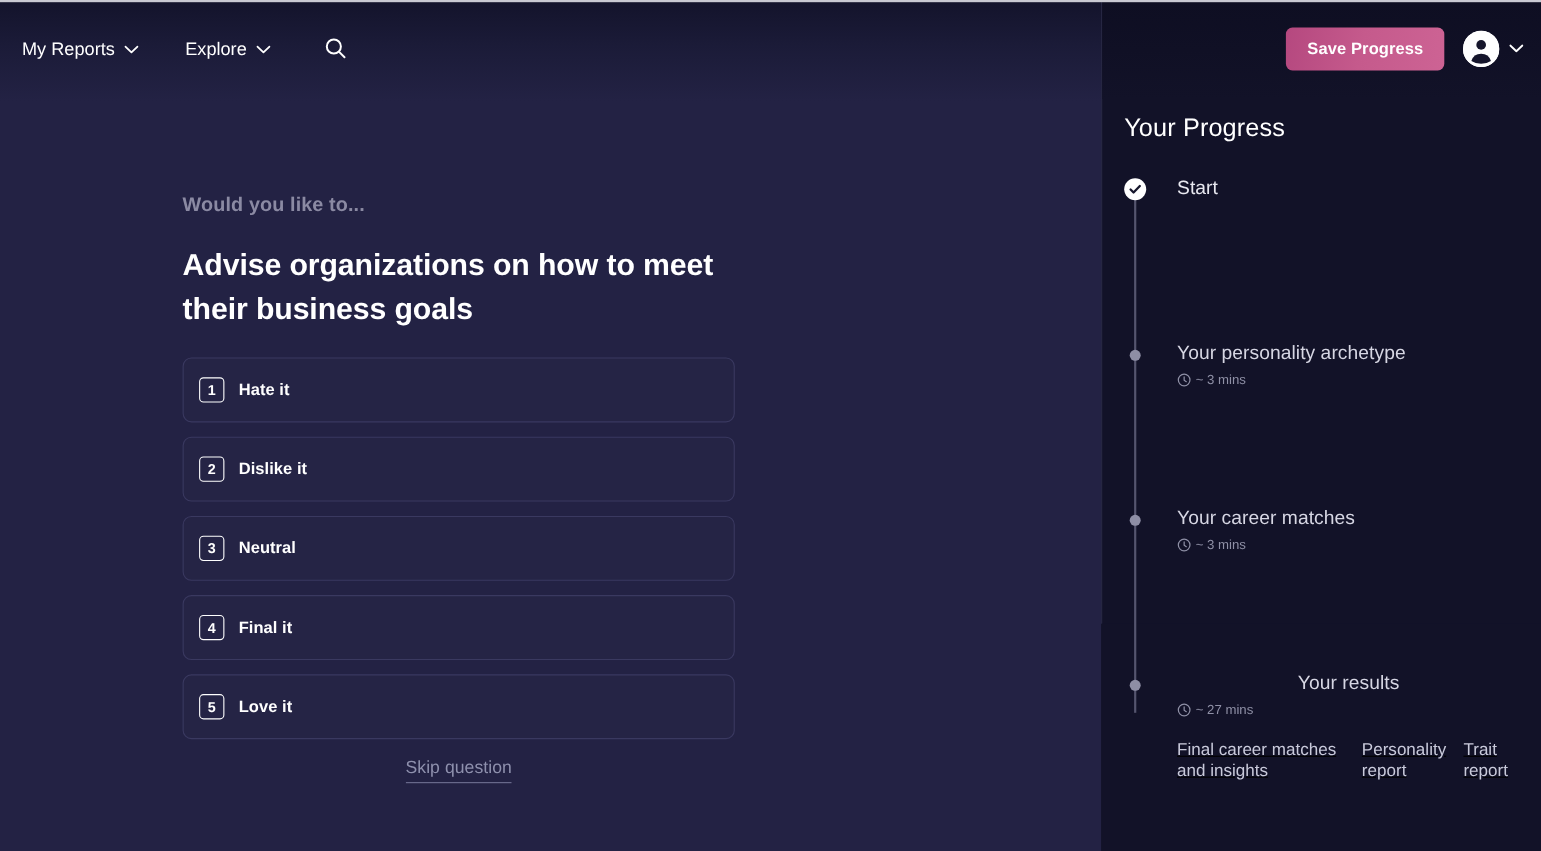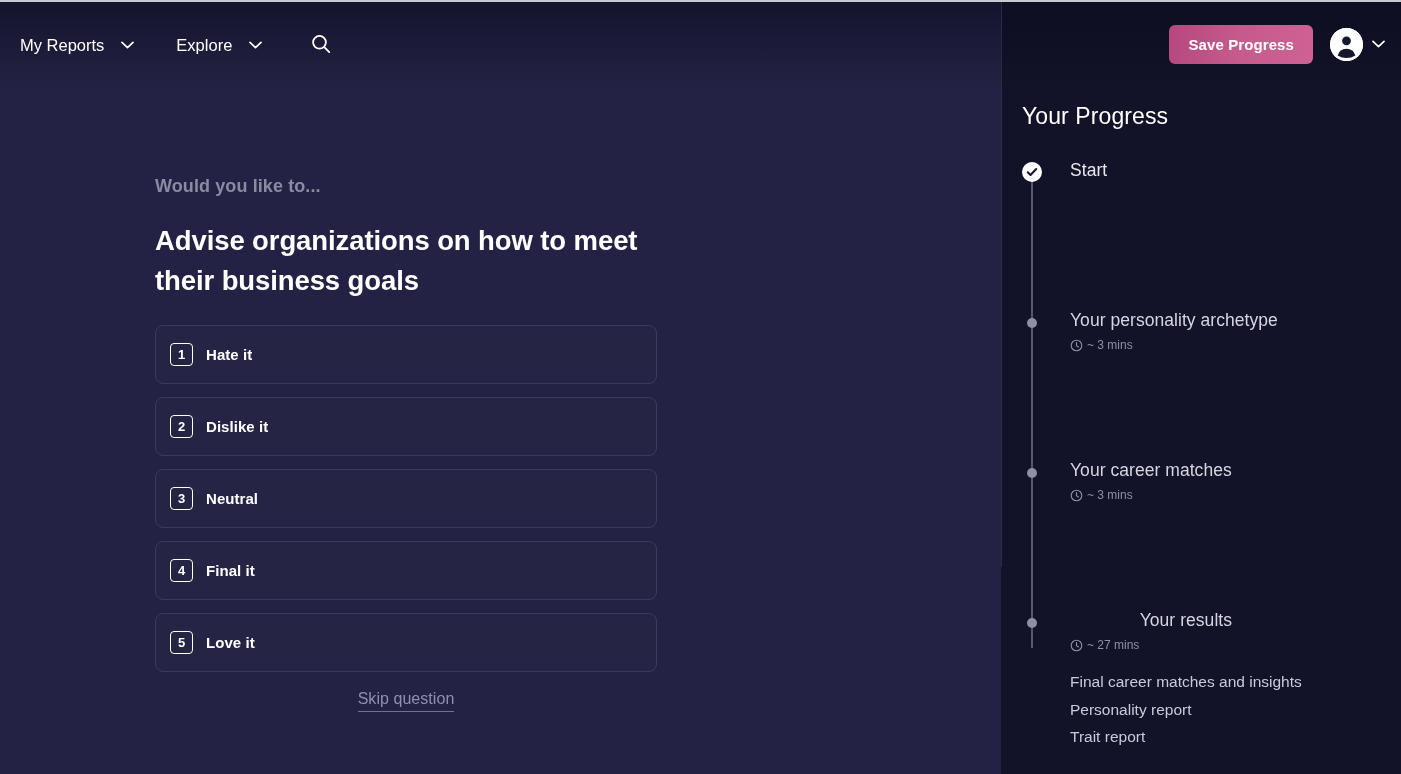--- a/index.html
+++ b/index.html
@@ -53,42 +53,42 @@
     top: 0; left: 0;
     height: 88px;
     display: flex;
     align-items: center;
     padding-left: 20px;
     z-index: 5;
   }
   .nav-item {
     display: flex;
     align-items: center;
-    gap: 17px;
+    gap: 9px;
     color: #ffffff;
     font-size: 16.5px;
     margin-right: 42px;
     cursor: pointer;
     line-height: 1;
     padding-top: 2px;
   }
   .nav-item .chev { display: block; width: 13px; height: 8px; }
   .search-btn {
     display: flex;
     align-items: center;
     justify-content: center;
     width: 30px; height: 30px;
     cursor: pointer;
     margin-left: 2px;
   }
 
   
   .question-wrap {
     position: absolute;
-    left: 155px;
+    left: 166px;
     top: 176px;
     width: 502px;
   }
   .eyebrow {
     color: #8b8aa3;
     font-size: 18px;
     font-weight: 700;
     letter-spacing: 0.1px;
     margin-bottom: 24px;
   }
@@ -274,22 +274,23 @@
     display: flex;
     align-items: center;
     gap: 4px;
     margin-top: 7px;
     color: #8f90a6;
     font-size: 12px;
   }
   .tl-sub {
     margin-top: 21px;
     display: flex;
-    flex-direction: column;
+    flex-direction: row;
     gap: 9px;
+    text-decoration: underline;
   }
   .tl-sub a {
     color: #c9cadb;
     font-size: 15.5px;
     text-decoration: none;
     cursor: pointer;
     line-height: 1.2;
   }
 
   svg { display: block; }

